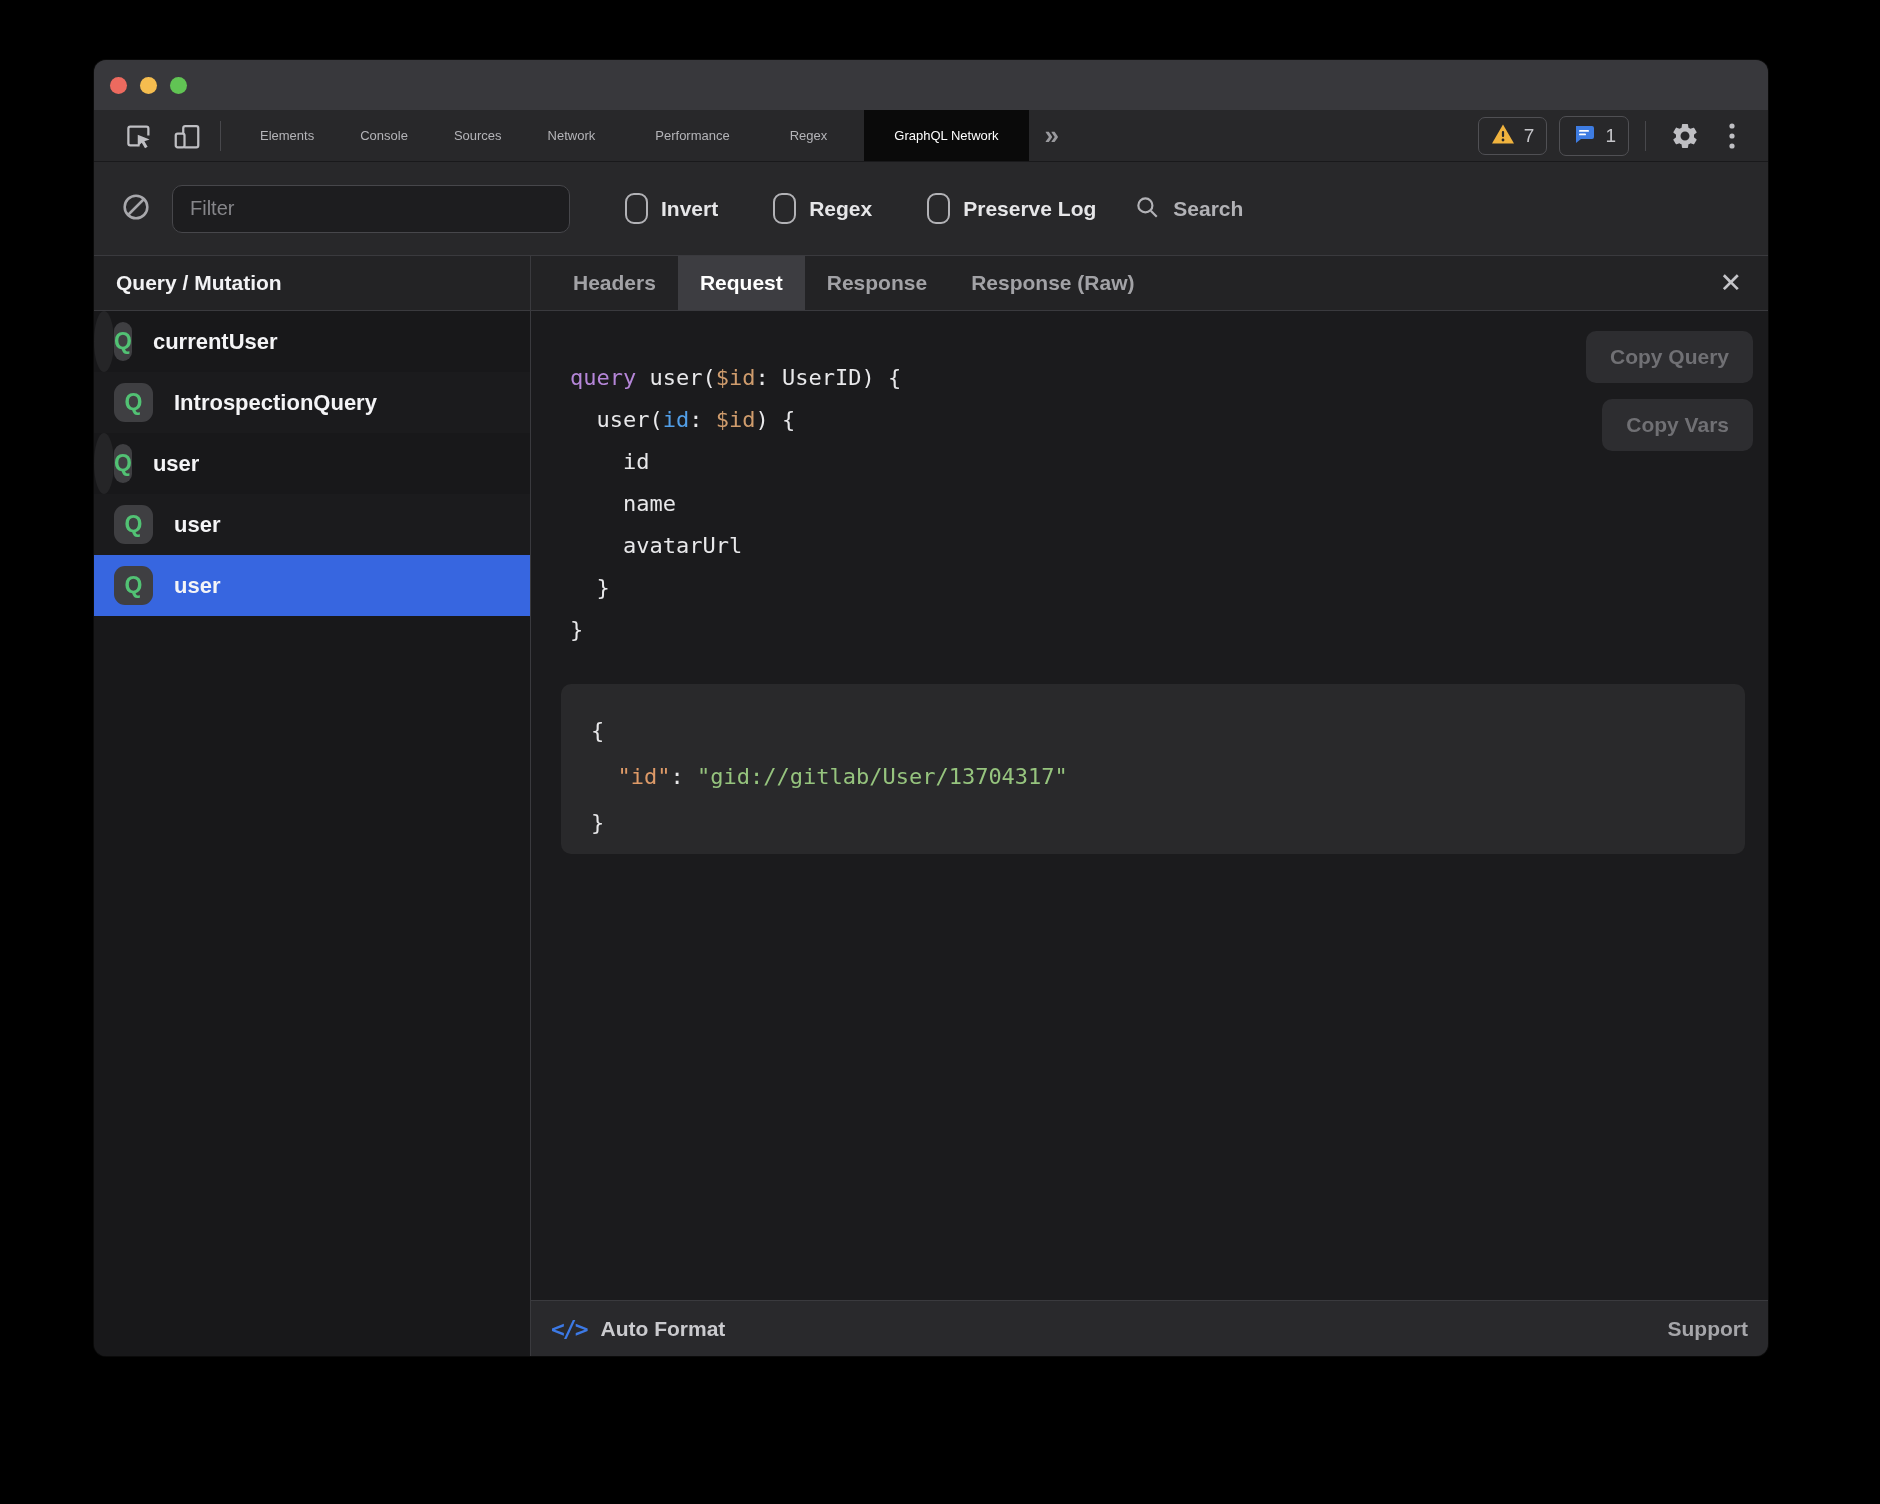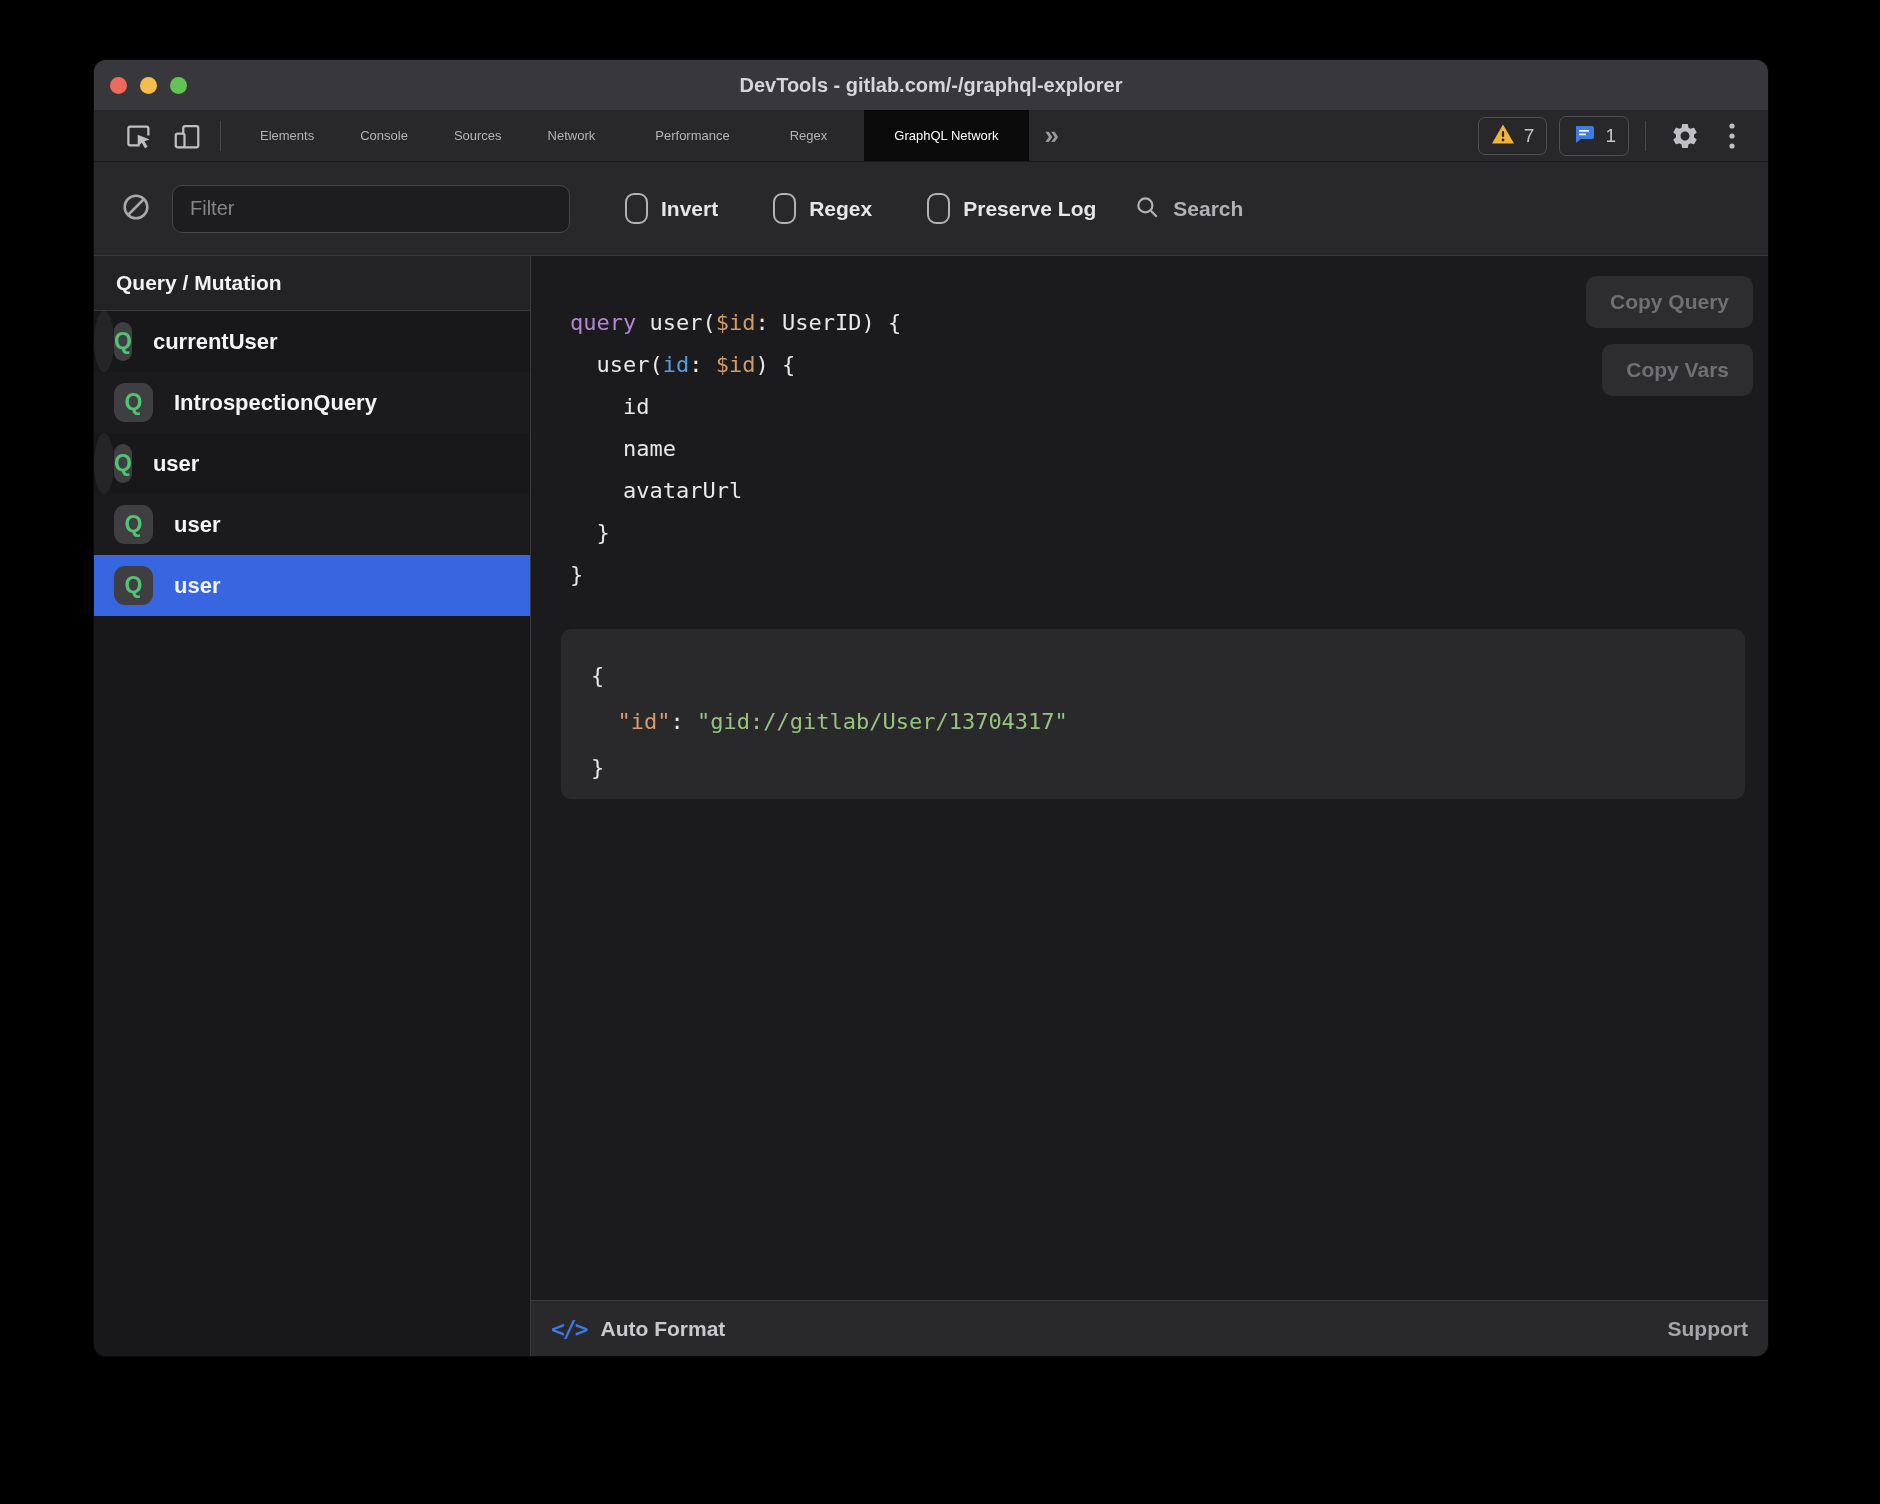--- a/index.html
+++ b/index.html
@@ -111,21 +111,20 @@
 <body>
 
 <div class="window">
 
   <div class="titlebar">
     <div class="lights">
       <span class="light red"></span>
       <span class="light yellow"></span>
       <span class="light green"></span>
     </div>
-    <div class="title">DevTools - gitlab.com/-/graphql-explorer</div>
   </div>
 
   <div class="toolbar">
     <div class="tool-icons">
       <span>
         <svg width="30" height="30" viewBox="0 0 24 24" fill="none" stroke="#bfbfc3" stroke-width="1.8">
           <path d="M12.5 19.5 H5 a1.5 1.5 0 0 1 -1.5 -1.5 V6 A1.5 1.5 0 0 1 5 4.5 h13 A1.5 1.5 0 0 1 19.5 6 v5.5"></path>
           <path d="M11 11 l9.5 3.8 -4.2 1.4 2.6 4.4 -2.1 1.2 -2.6 -4.4 -3.2 3z" fill="#bfbfc3" stroke="none"></path>
         </svg>
       </span>
@@ -234,20 +233,27 @@
         <span class="qbadge">Q</span>
         <span class="label">user</span>
       </div>
       <div class="srow selected">
         <span class="qbadge">Q</span>
         <span class="label">user</span>
       </div>
     </div>
 
     <div class="content">
+      <div class="rtabs">
+        <div class="rtab">Headers</div>
+        <div class="rtab active">Request</div>
+        <div class="rtab">Response</div>
+        <div class="rtab">Response (Raw)</div>
+        <div class="closebtn">✕</div>
+      </div>
 
       <div class="codepane">
         <pre class="code query-block" id="query-code"><span class="tok-kw">query</span><span class="tok-pl"> user(</span><span class="tok-var">$id</span><span class="tok-pl">: UserID) {</span>
 <span class="tok-pl">  user(</span><span class="tok-arg">id</span><span class="tok-pl">: </span><span class="tok-var">$id</span><span class="tok-pl">) {</span>
 <span class="tok-pl">    id</span>
 <span class="tok-pl">    name</span>
 <span class="tok-pl">    avatarUrl</span>
 <span class="tok-pl">  }</span>
 <span class="tok-pl">}</span>
 </pre>

